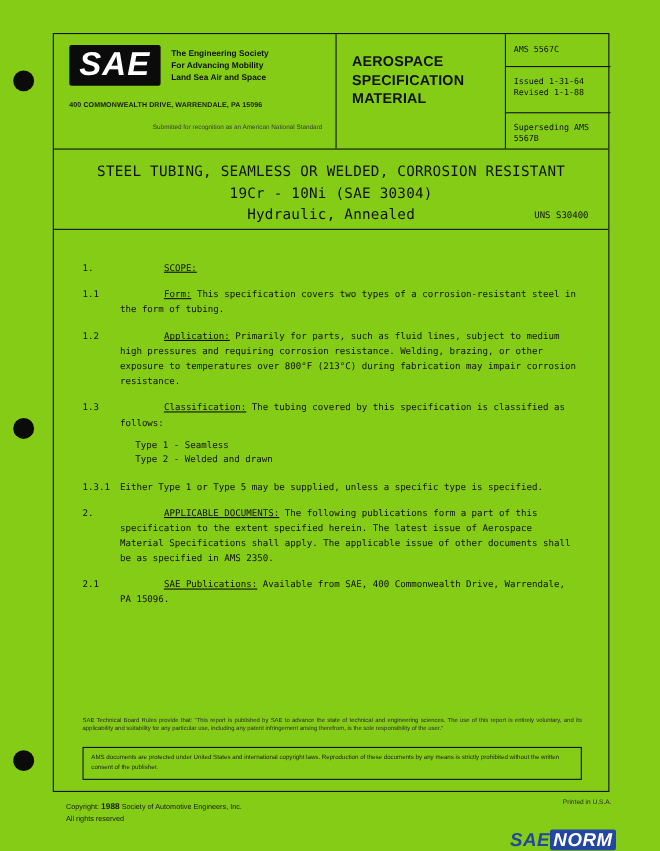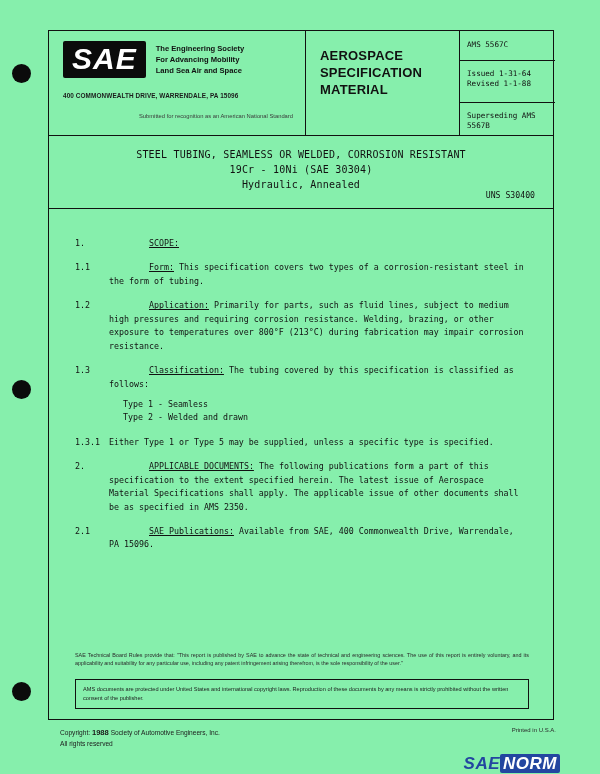--- a/index.html
+++ b/index.html
@@ -12,21 +12,21 @@
     height: 774px;
     position: relative;
     font-family: "DejaVu Sans Mono", monospace;
     color: #111;
     overflow: hidden;
   }
   .page {
     position: absolute;
     left: 0; top: 0;
     width: 600px; height: 774px;
-    background: #86efac;
+    background: #84cc16;
   }
   
   .hole {
     position: absolute;
     width: 19px; height: 19px;
     border-radius: 50%;
     background: #0b0b0b;
     left: 12px;
   }
   .hole.h1 { top: 64px; }
@@ -132,21 +132,21 @@
   .titleband {
     position: absolute;
     left: 0; top: 105px;
     width: 100%; height: 73px;
     box-sizing: border-box;
     border-bottom: 1.6px solid #111;
     padding-top: 11px;
   }
   .tb-line {
     text-align: center;
-    font-size: 10px;
+    font-size: 13px;
     line-height: 1.5;
     letter-spacing: 0.2px;
   }
   .uns {
     position: absolute;
     right: 18px; bottom: 8px;
     font-size: 8.2px;
   }
 
   

